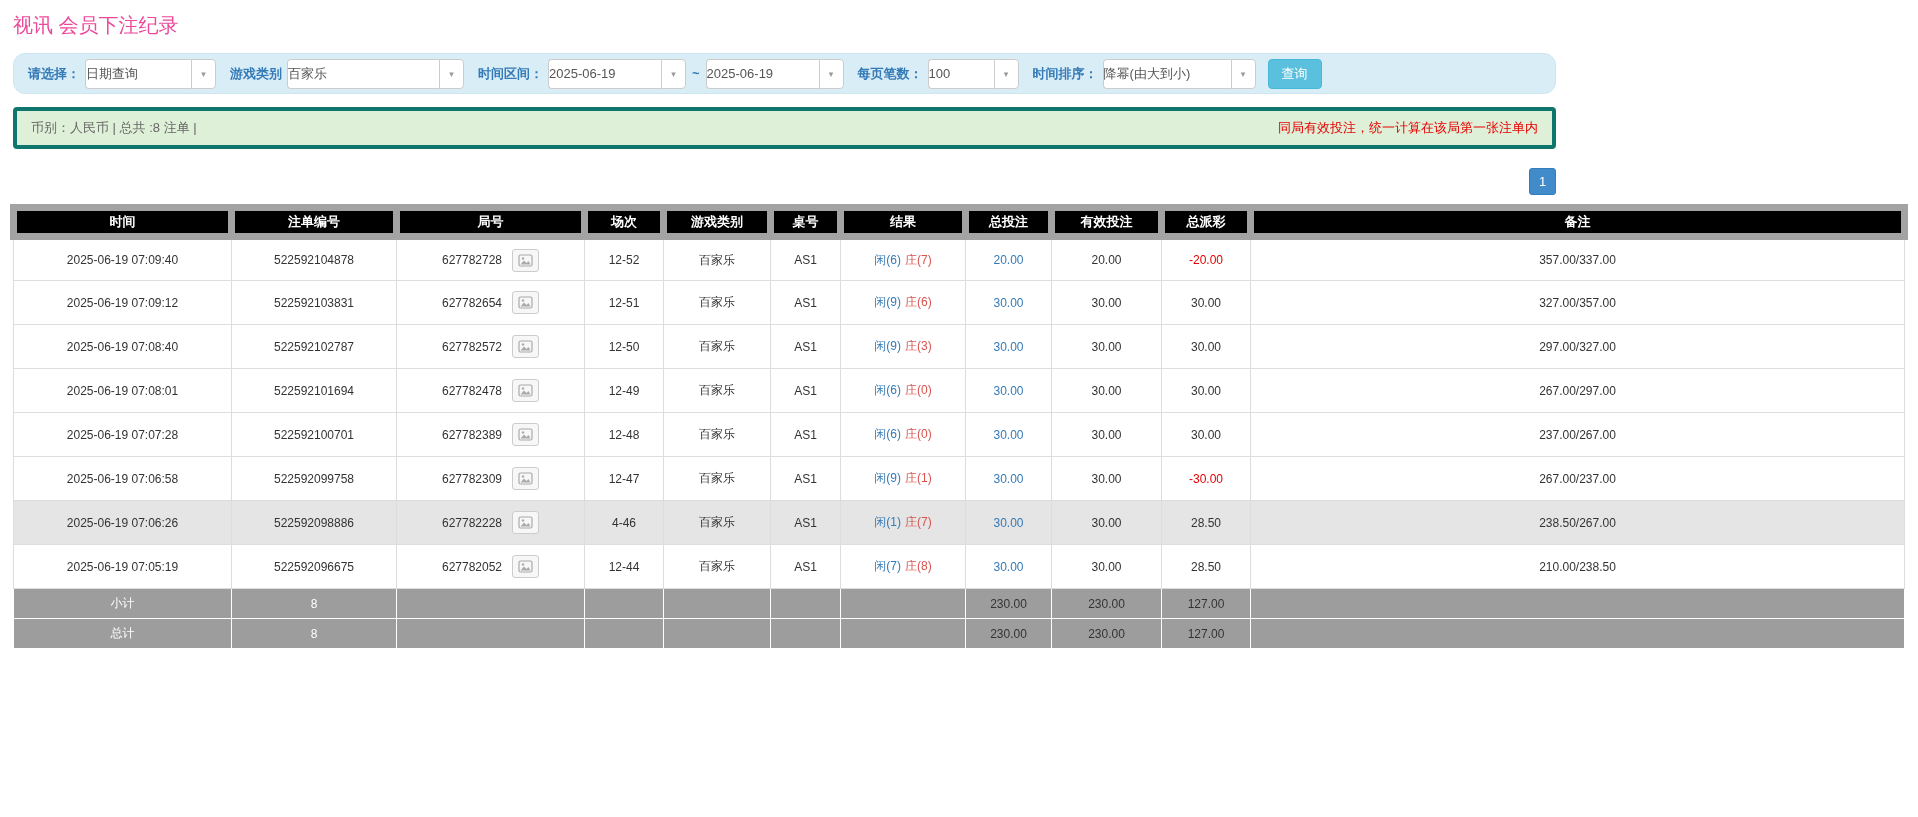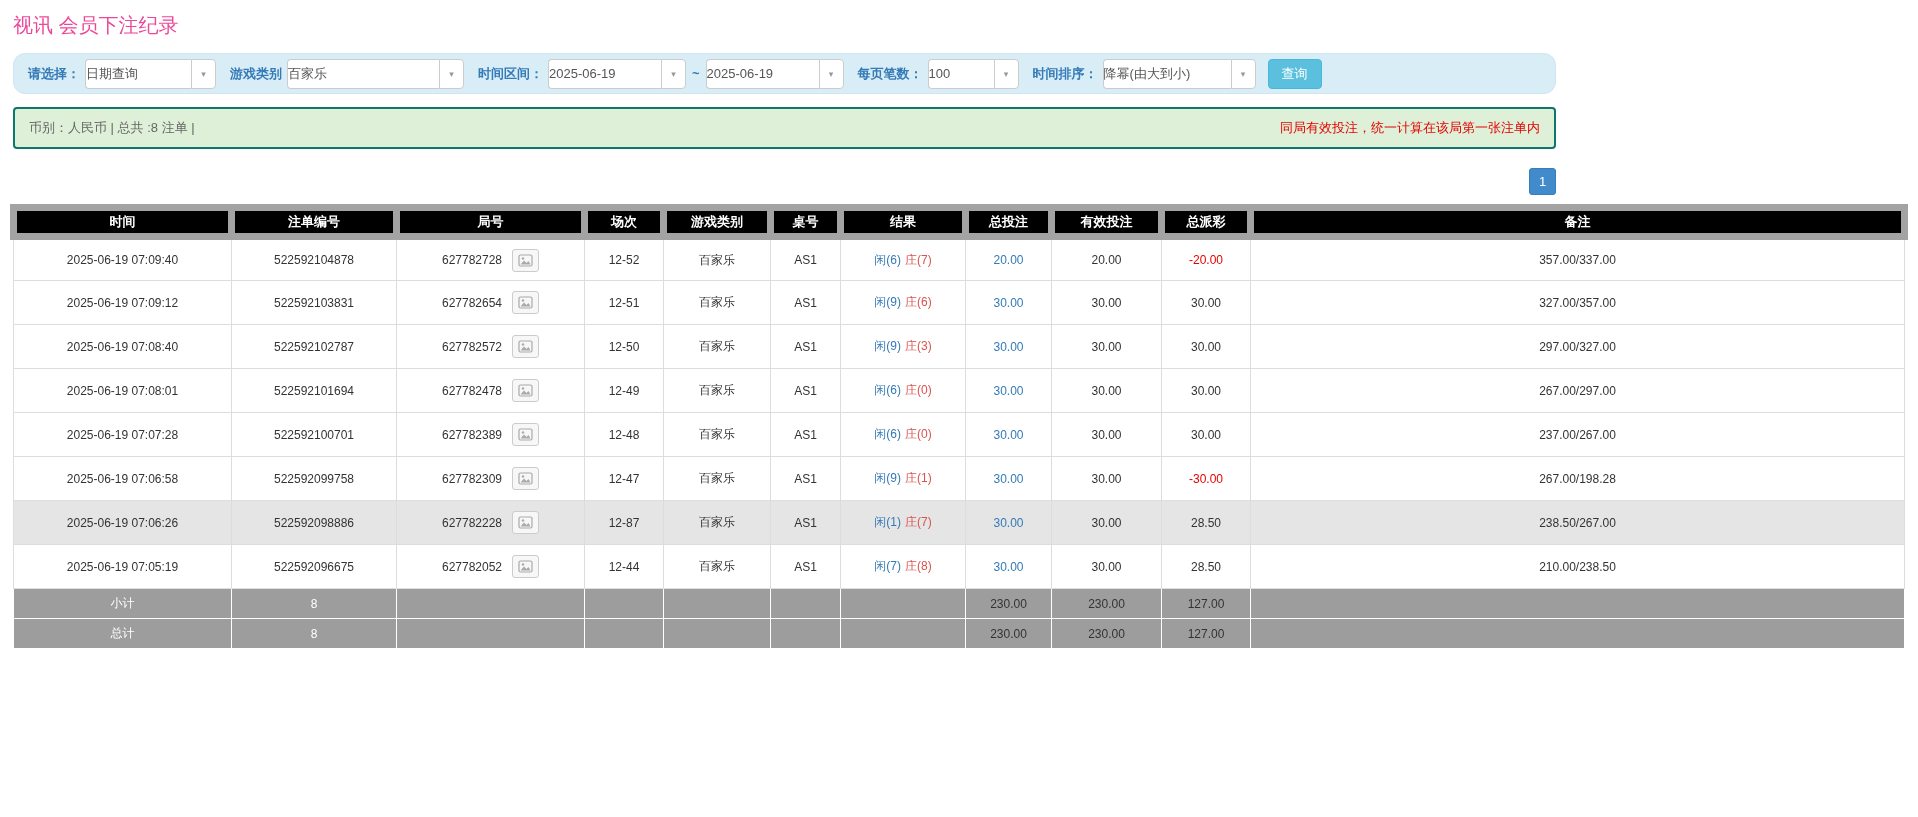--- a/index.html
+++ b/index.html
@@ -18,21 +18,21 @@
   .combo-value { background: #fff; border: 1px solid #ccc; border-right: none;
     border-radius: 4px 0 0 4px; padding: 0 0; font-size: 13px; color: #555;
     display: flex; align-items: center; white-space: nowrap; }
   .combo-caret { width: 25px; background: #fff; border: 1px solid #ccc;
     border-radius: 0 4px 4px 0; color: #999; font-size: 9px;
     display: flex; align-items: center; justify-content: center; cursor: pointer; }
   .tilde { color: #337ab7; font-weight: bold; font-size: 13px; margin: 0 6px; }
   .btn-query { background: #5bc0de; border: 1px solid #46b8da; color: #fff; font-size: 13px;
     height: 30px; padding: 0 13px; border-radius: 4px; margin-left: 12px; cursor: pointer; }
 
-  .notice-bar { margin-top: 13px; background: #dff0d8; border: 2px solid #0f766e;
+  .notice-bar { margin-top: 13px; background: #dff0d8; border: 4px solid #0f766e;
     border-radius: 4px; height: 42px; padding: 0 14px; display: flex;
     justify-content: space-between; align-items: center; font-size: 13px; }
   .notice-left { color: #666; }
   .notice-right { color: #e60000; }
 
   .pagination { display: flex; justify-content: flex-end; margin-top: 19px; }
   .page-btn { background: #428bca; border: 1px solid #357ebd; color: #fff; font-size: 13px;
     min-width: 27px; height: 27px; display: flex; align-items: center; justify-content: center;
     border-radius: 3px; cursor: pointer; }
 
@@ -293,38 +293,38 @@
     </td>
     <td><span>12-47</span></td>
     <td><span>百家乐</span></td>
     <td><span>AS1</span></td>
     <td class="result-cell">
       <span class="blue">闲(9)</span><span class="red">庄(1)</span>
     </td>
     <td><span class="blue link">30.00</span></td>
     <td><span>30.00</span></td>
     <td><span class="payout-val neg">-30.00</span></td>
-    <td><span>267.00/198.28</span></td>
+    <td><span>267.00/237.00</span></td>
   </tr>
         <tr class="row-highlight">
     <td><span>2025-06-19 07:06:26</span></td>
     <td><span>522592098886</span></td>
     <td>
       <div class="round-flex">
         <span>627782228</span>
         <span class="icon-btn">
           <svg width="15" height="13" viewBox="0 0 15 13" fill="none">
             <rect x="1" y="1" width="13" height="11" rx="1.5" stroke="#aaa" stroke-width="1.2"></rect>
             <circle cx="5" cy="4.5" r="1.2" fill="#aaa"></circle>
             <path d="M2.5 10.5 L6 6.5 L8.5 9 L10.5 7 L12.5 10.5 Z" fill="#aaa"></path>
           </svg>
         </span>
       </div>
     </td>
-    <td><span>12-87</span></td>
+    <td><span>4-46</span></td>
     <td><span>百家乐</span></td>
     <td><span>AS1</span></td>
     <td class="result-cell">
       <span class="blue">闲(1)</span><span class="red">庄(7)</span>
     </td>
     <td><span class="blue link">30.00</span></td>
     <td><span>30.00</span></td>
     <td><span class="payout-val">28.50</span></td>
     <td><span>238.50/267.00</span></td>
   </tr>

